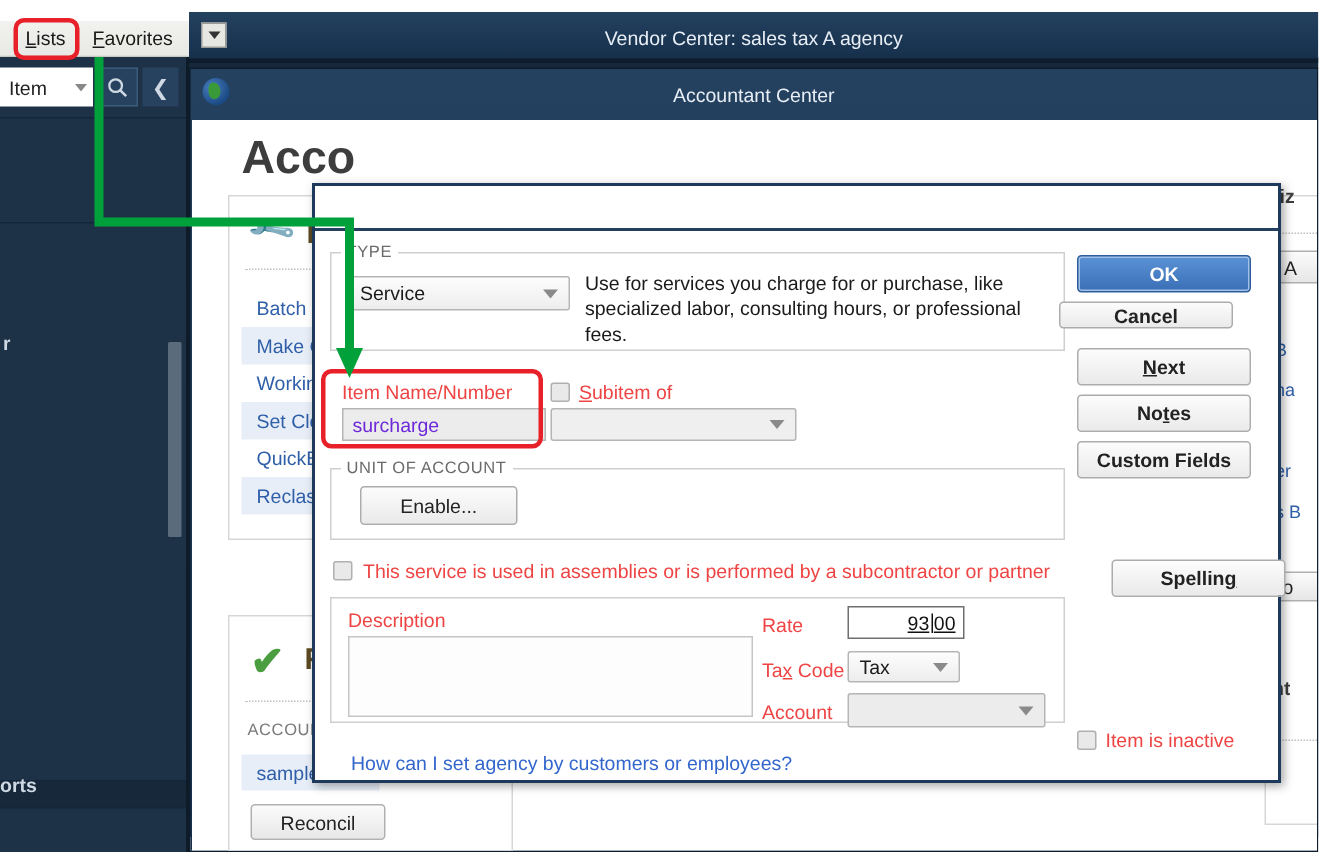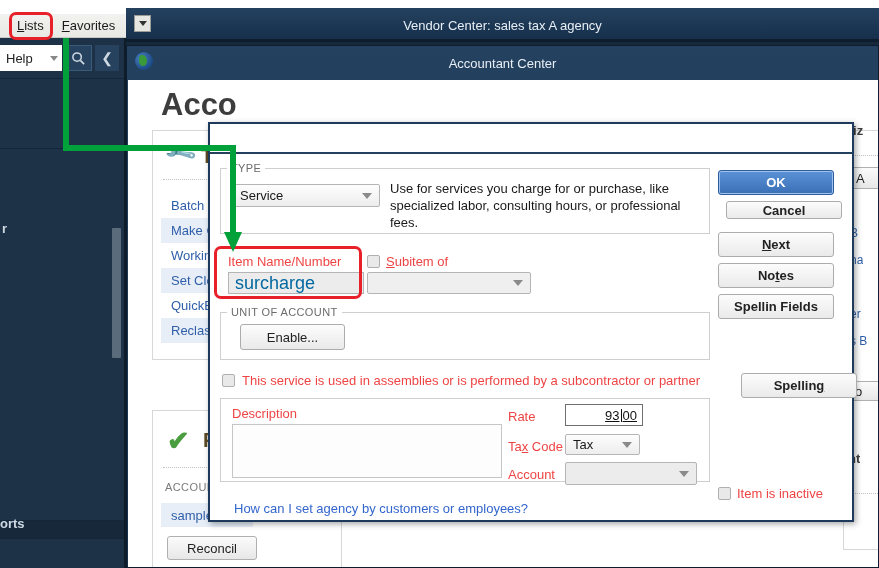--- a/index.html
+++ b/index.html
@@ -280,21 +280,21 @@
     border-right: 5px solid transparent;
     border-top: 6px solid #8a8a8a;
     margin-right: 3px;
   }
   .qb-input {
     position: absolute;
     background: #fdfdfd;
     border: 1px solid #b5b5b5;
     display: flex; align-items: center;
     padding: 0 6px;
-    font-size: 18px; color: #0369a1;
+    font-size: 13px; color: #6d28d9;
   }
   .qb-text {
     position: absolute;
     font-size: 13px; color: #ef4444;
     white-space: nowrap;
   }
   .qb-text u { text-decoration: underline; }
   .helptext {
     position: absolute;
     font-size: 13px; color: #1a1a1a;
@@ -377,21 +377,21 @@
     <div class="menu-item"><u>H</u>elp</div>
   </div>
 
   <div id="desktop">
     <div id="qb-topstrip"></div>
   </div>
 
   <div id="iconbar">
     <div id="searchrow">
       <div id="helpbox">
-        <span>Help</span>
+        <span>Item</span>
         <span class="tri-down"></span>
       </div>
       <div id="searchbtn">
         <svg width="15" height="15" viewBox="0 0 16 16">
           <circle cx="6.5" cy="6.5" r="4.5" fill="none" stroke="#cfd9e4" stroke-width="1.6"></circle>
           <line x1="10" y1="10" x2="14" y2="14" stroke="#cfd9e4" stroke-width="1.8"></line>
         </svg>
       </div>
       <div id="backbtn">
         <span>❮</span>
@@ -528,24 +528,24 @@
         <span></span>
         <span class="arrow"></span>
       </div>
 
       <div class="qb-check" style="left:508px; top:333px;"></div>
       <span class="qb-text" style="left:527px; top:332px;">Item is inactive</span>
 
       <div id="helplink" style="left:24px; top:347px;">How can I set agency by customers or employees?</div>
 
       <div class="qb-button primary" style="left:508px; top:16px; width:116px; height:25px;">OK</div>
-      <div class="qb-button" style="left:516px; top:47px; width:116px; height:18px;">Cancel</div>
+      <div class="qb-button" style="left:496px; top:47px; width:116px; height:18px;">Cancel</div>
       <div class="qb-button" style="left:508px; top:78px; width:116px; height:25px;"><u>N</u>ext</div>
       <div class="qb-button" style="left:508px; top:109px; width:116px; height:25px;">No<u>t</u>es</div>
-      <div class="qb-button" style="left:508px; top:140px; width:116px; height:25px;">Spellin Fields</div>
+      <div class="qb-button" style="left:508px; top:140px; width:116px; height:25px;">Custom Fields</div>
       <div class="qb-button" style="left:531px; top:171px; width:116px; height:25px;margin-top:48px;">Spellin<u>g</u></div>
     </div>
   </div>
 
   <div class="anno-rect" style="left:9px; top:12px; width:44px; height:28px;"></div>
   <div class="anno-rect" style="left:214px; top:246px; width:148px; height:53px;"></div>
 
   <svg id="anno-svg">
     <g>
       <polyline points="66,38 66,148 233,148 233,236" fill="none" stroke="#00a13a" stroke-width="6"></polyline>

